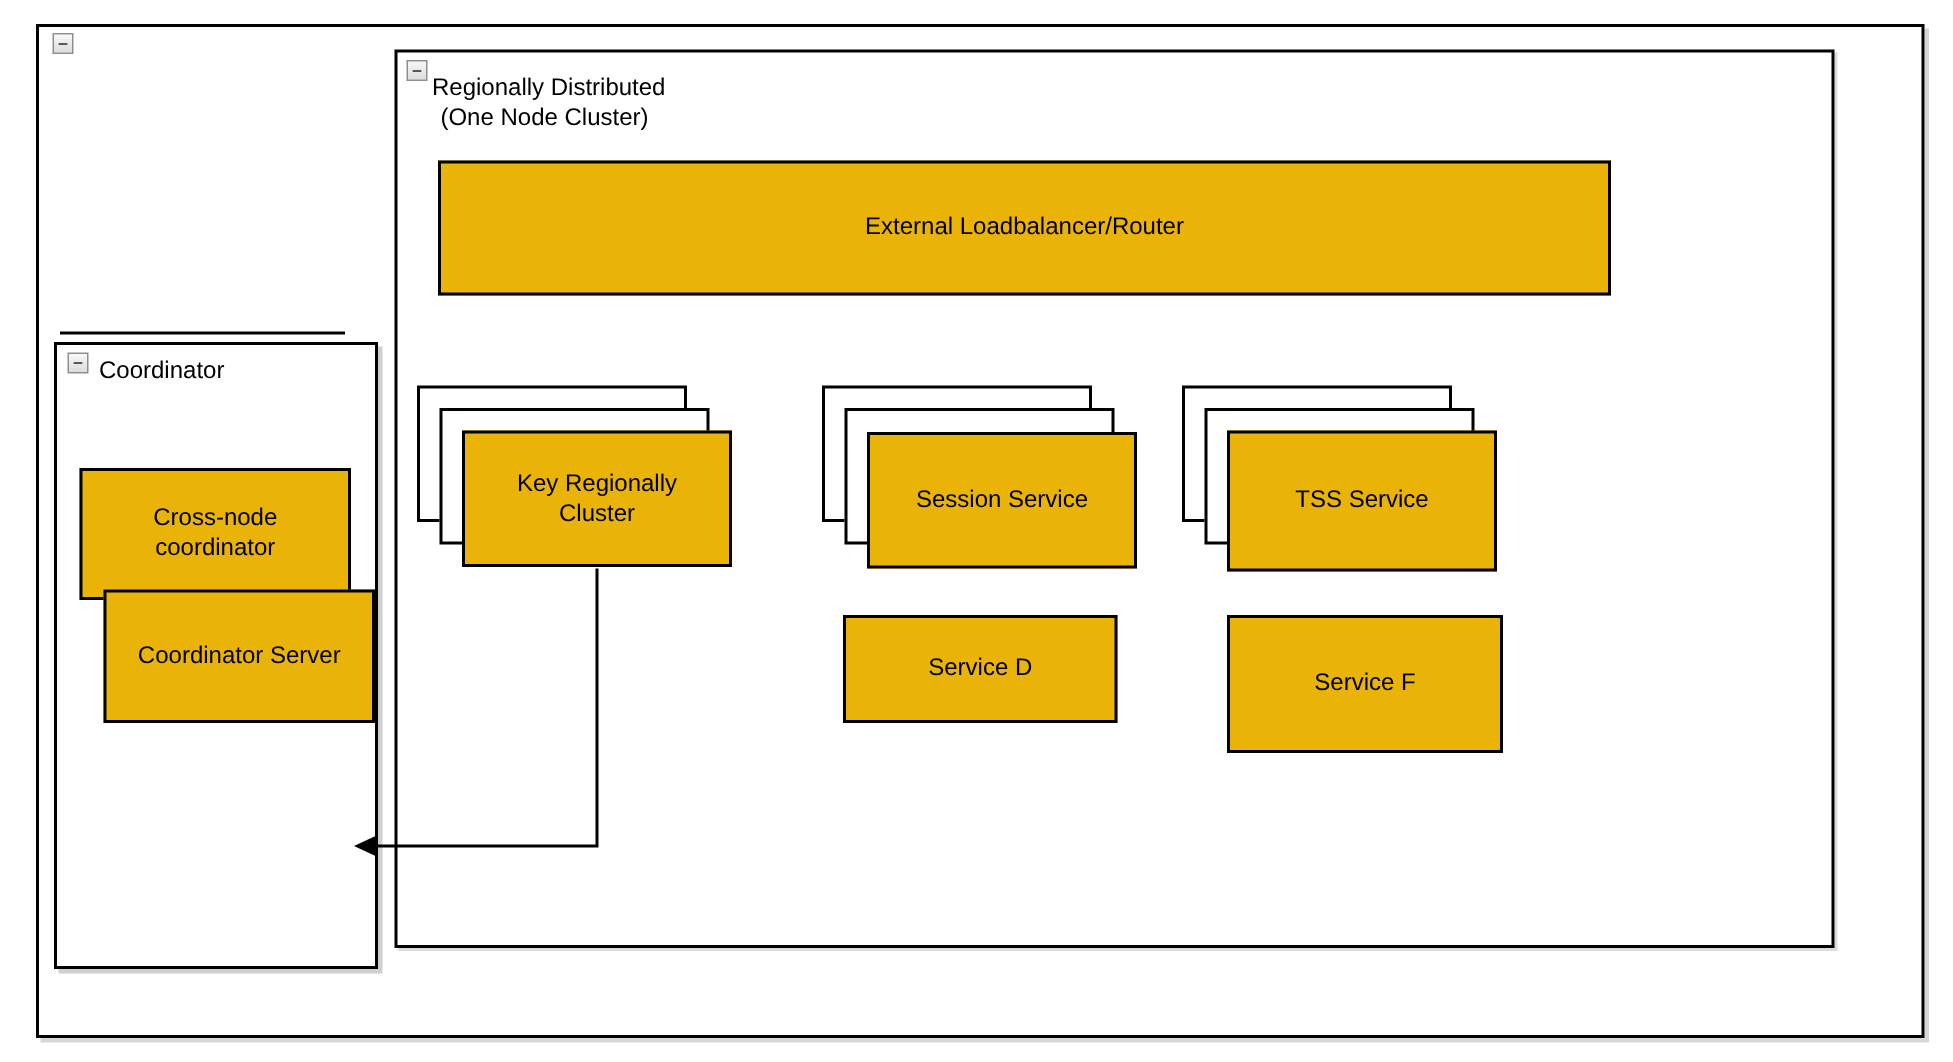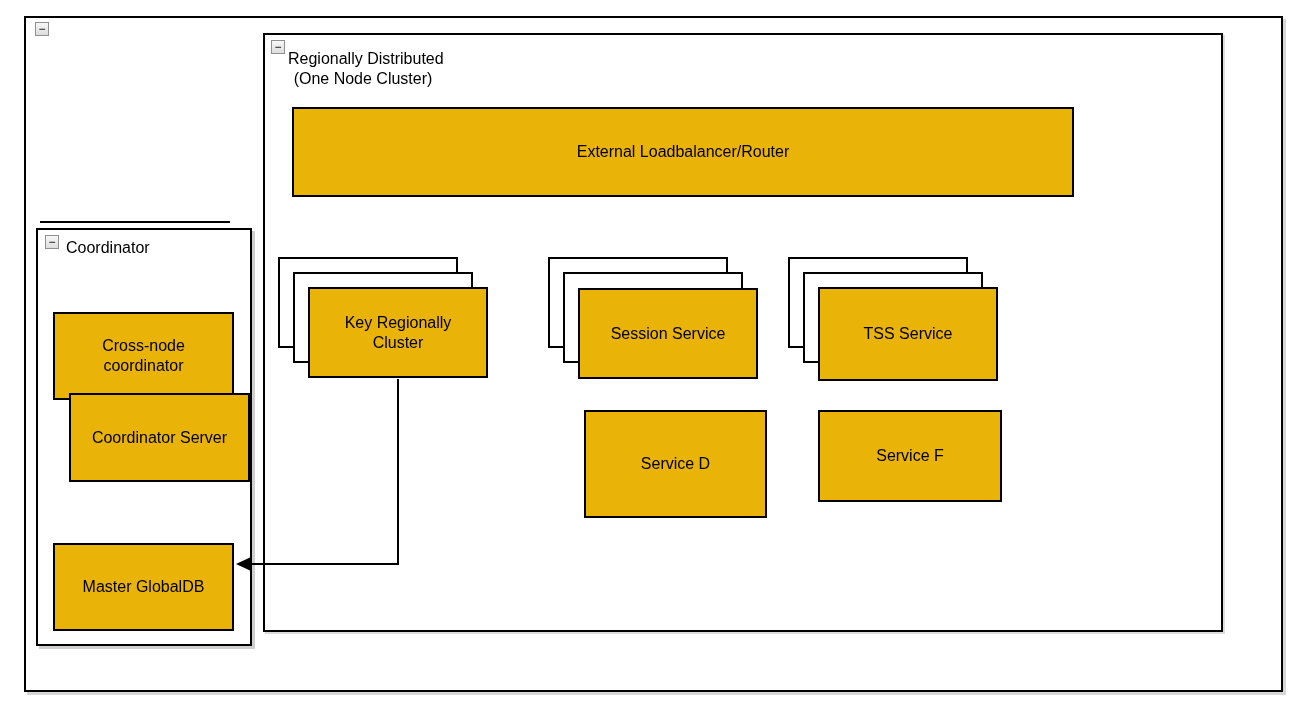--- a/index.html
+++ b/index.html
@@ -62,23 +62,20 @@
   <div class="collapse" style="left:45px; top:235px;">−</div>
   <div class="grouplabel" style="left:66px; top:238px; text-align:left;">Coordinator</div>
 
   <div class="box" style="left:53px; top:288px; width:181px; height:88px;margin-top:24px;">
     <span>Cross-node</span>
     <span>coordinator</span>
   </div>
   <div class="box" style="left:53px; top:393px; width:181px; height:89px;margin-left:16px;">
     <span>Coordinator Server</span>
   </div>
-  <div class="box" style="left:53px; top:543px; width:181px; height:88px;">
-    <span>Master GlobalDB</span>
-  </div>
 
   <div>
     <div class="stack-layer" style="left:278px; top:257px; width:180px; height:91px;"></div>
     <div class="stack-layer" style="left:293px; top:272px; width:180px; height:91px;"></div>
     <div class="box" style="left:308px; top:287px; width:180px; height:91px;">
       <span>Key Regionally</span>
       <span>Cluster</span>
     </div>
   </div>
 
@@ -91,21 +88,21 @@
   </div>
 
   <div>
     <div class="stack-layer" style="left:788px; top:257px; width:180px; height:91px;"></div>
     <div class="stack-layer" style="left:803px; top:272px; width:180px; height:91px;"></div>
     <div class="box" style="left:818px; top:287px; width:180px; height:94px;">
       <span>TSS Service</span>
     </div>
   </div>
 
-  <div class="box" style="left:584px; top:410px; width:183px; height:108px;justify-content:center;">
+  <div class="box" style="left:562px; top:410px; width:183px; height:72px;justify-content:center;">
     <span>Service D</span>
   </div>
   <div class="box" style="left:818px; top:410px; width:184px; height:92px;">
     <span>Service F</span>
   </div>
 
   <svg class="overlay" width="1302" height="708" viewBox="0 0 1302 708">
     <path d="M398,379 L398,564 L249,564" fill="none" stroke="#000" stroke-width="2"></path>
     <polygon points="236,564 250,557.5 250,570.5" fill="#000"></polygon>
   </svg>

